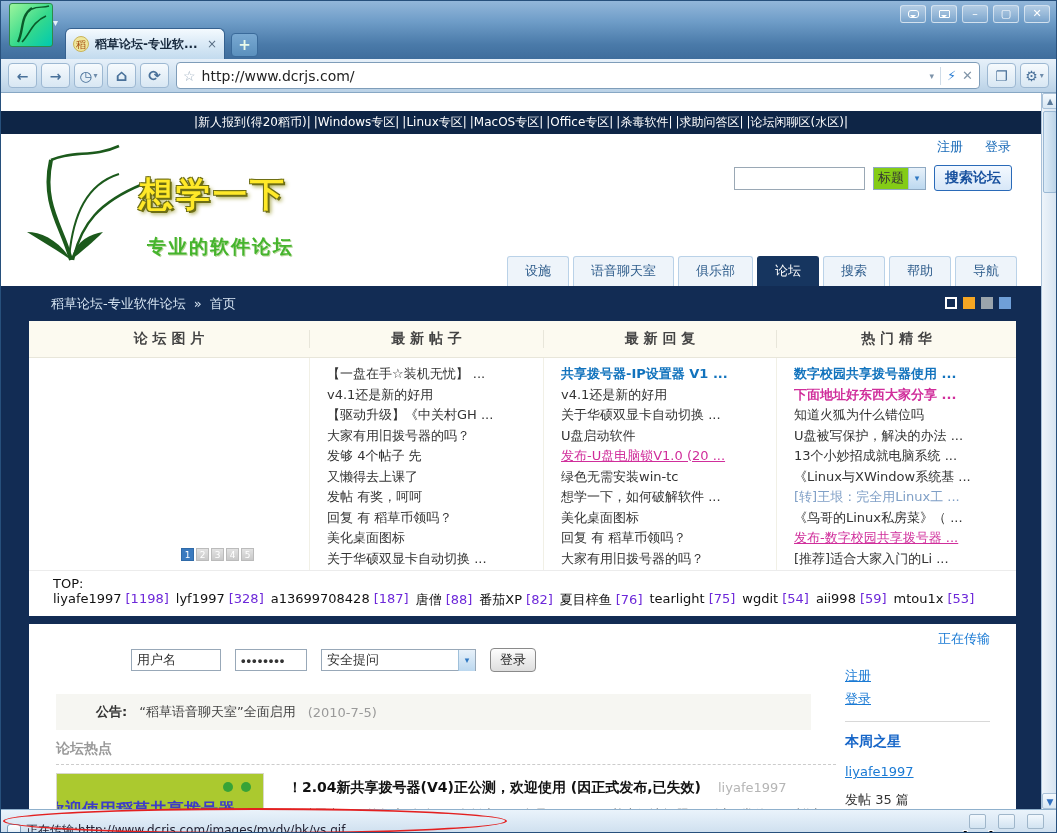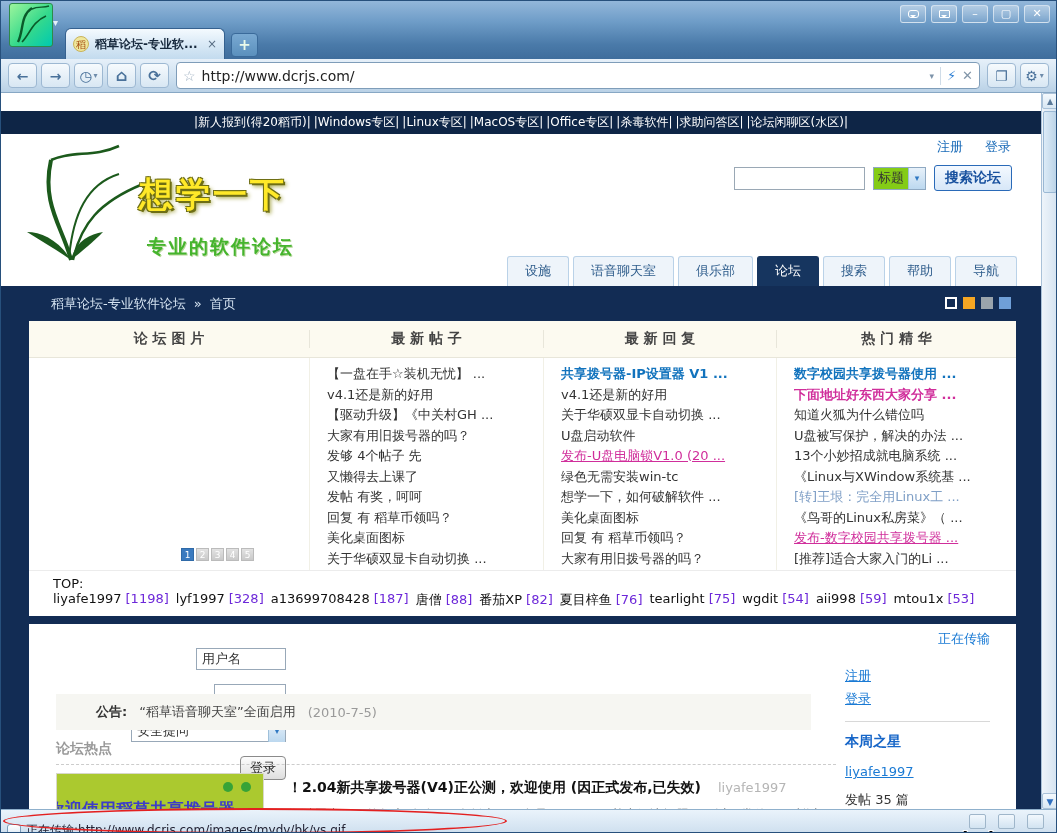--- a/index.html
+++ b/index.html
@@ -119,21 +119,21 @@
   .pg.active { background:#3a7abf; border-color:#2f6aa8; }
   .top-row { border-top:1px solid #ececec; padding:5px 8px 7px 24px; font-size:13px; color:#111;
     display:flex; flex-wrap:wrap; gap:0 7px; align-items:center; }
   .top-row .cnt { color:#6d28d9; margin-left:4px; }
 
   .navy-gap { height:8px; }
 
   
   .card2 { margin-left:28px; width:987px; height:208px; background:#fff; display:flex; overflow:hidden; }
   .main-col { flex:1; position:relative; }
-  .login-row { position:absolute; left:102px; top:24px; display:flex; align-items:flex-end; gap:14px;flex-direction:column; }
+  .login-row { position:absolute; left:102px; top:24px; display:flex; align-items:center; gap:14px; }
   .li-input { height:22px; border:1px solid #98a8b8; background:#fff; font-size:13px; color:#333;
     display:flex; align-items:center; padding:0 5px; }
   .li-user { width:90px; }
   .li-pass { width:72px; letter-spacing:1px; font-weight:bold; }
   .li-select { width:155px; height:22px; border:1px solid #98a8b8; background:#fff; display:flex; align-items:center; }
   .li-select .sel-label { flex:1; font-size:13px; color:#333; padding-left:5px; }
   .login-btn { height:24px; padding:0 9px; border:1px solid #8a8a8a; border-radius:4px;
     background:linear-gradient(180deg,#fdfdfd,#dedede); font-size:13px; color:#222; }
   .announce { position:absolute; left:27px; top:70px; width:755px; background:#f6f6f2;
     padding:9px 12px 9px 40px; font-size:13px; display:flex; align-items:center; gap:12px; }

